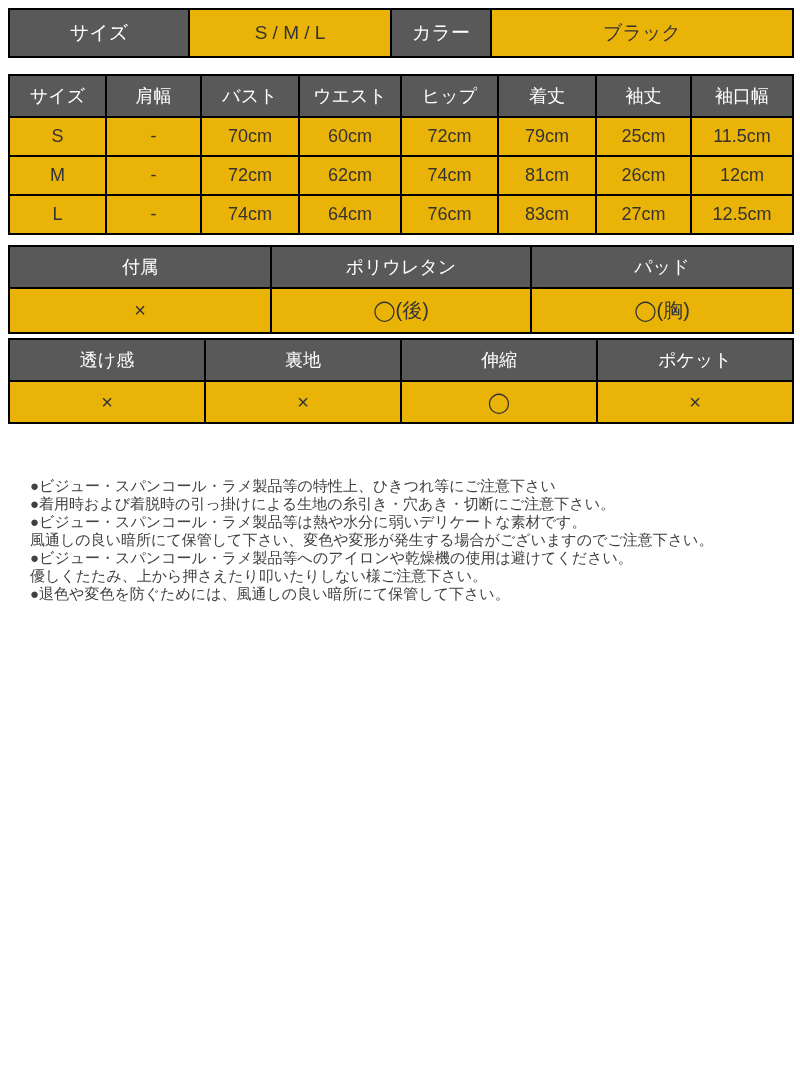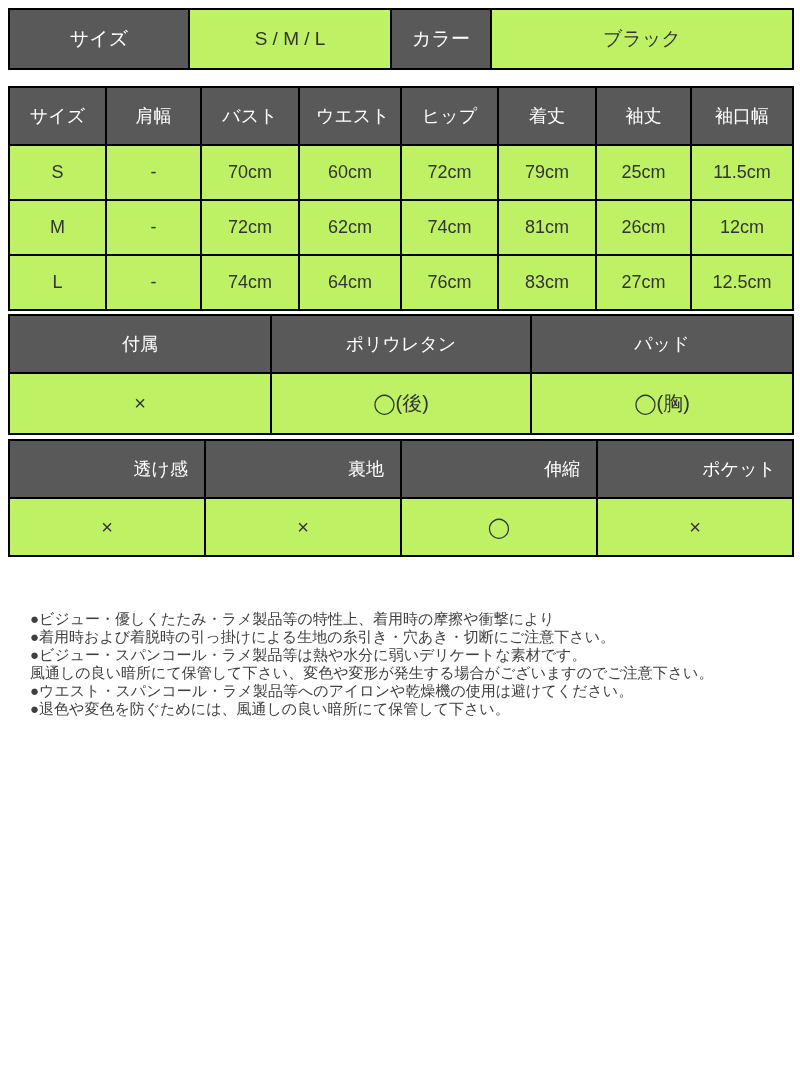--- a/index.html
+++ b/index.html
@@ -21,49 +21,49 @@
   table{
     border-collapse:collapse;
     table-layout:fixed;
     width:784px;
     margin-left:8px;
   }
   th,td{
     border:2px solid var(--border);
     text-align:center;
     vertical-align:middle;
-    padding:16px;
+    padding:8px;
     overflow:hidden;
     white-space:nowrap;
   }
   th{
     background:var(--header-bg);
     color:var(--header-text);
     font-weight:normal;
     font-size:19px;
   }
   td{
-    background:#bef264;
+    background:#eab308;
     color:var(--text);
     font-size:19px;
   }
 
   .spec-table{margin-top:8px;}
   .spec-table th,.spec-table td{height:48px;}
 
   .size-table{margin-top:16px;}
   .size-table th{height:31px;font-size:18px;}
   .size-table td{height:39px;font-size:18px;}
 
-  .feat3-table{margin-top:3px;}
+  .feat3-table{margin-top:10px;}
   .feat3-table th{height:30px;font-size:18px;}
   .feat3-table td{height:38px;font-size:20px;}
 
   .feat4-table{margin-top:4px;}
-  .feat4-table th{height:30px;font-size:18px;text-align:right;}
+  .feat4-table th{height:30px;font-size:18px;}
   .feat4-table td{height:38px;font-size:20px;}
 
   .notes{
     margin:53px 0 0 30px;
     color:var(--notes);
     font-size:15px;
     line-height:18px;
   }
   .notes-title{padding-left:8px;}
   .note-line{white-space:nowrap;}
@@ -182,21 +182,22 @@
     <tr>
       <td>×</td>
       <td>×</td>
       <td>◯</td>
       <td>×</td>
     </tr>
   </tbody>
     </table>
 
   <div class="notes">
-    <div class="note-line">●ビジュー・優しくたたみ・ラメ製品等の特性上、着用時の摩擦や衝撃により</div>
+    <div class="note-line">●ビジュー・スパンコール・ラメ製品等の特性上、ひきつれ等にご注意下さい</div>
     <div class="note-line">●着用時および着脱時の引っ掛けによる生地の糸引き・穴あき・切断にご注意下さい。</div>
     <div class="note-line">●ビジュー・スパンコール・ラメ製品等は熱や水分に弱いデリケートな素材です。</div>
     <div class="note-line">風通しの良い暗所にて保管して下さい、変色や変形が発生する場合がございますのでご注意下さい。</div>
-    <div class="note-line">●ウエスト・スパンコール・ラメ製品等へのアイロンや乾燥機の使用は避けてください。</div>
+    <div class="note-line">●ビジュー・スパンコール・ラメ製品等へのアイロンや乾燥機の使用は避けてください。</div>
+    <div class="note-line">優しくたたみ、上から押さえたり叩いたりしない様ご注意下さい。</div>
     <div class="note-line">●退色や変色を防ぐためには、風通しの良い暗所にて保管して下さい。</div>
   </div>
 
 </div>
 
 </body></html>

